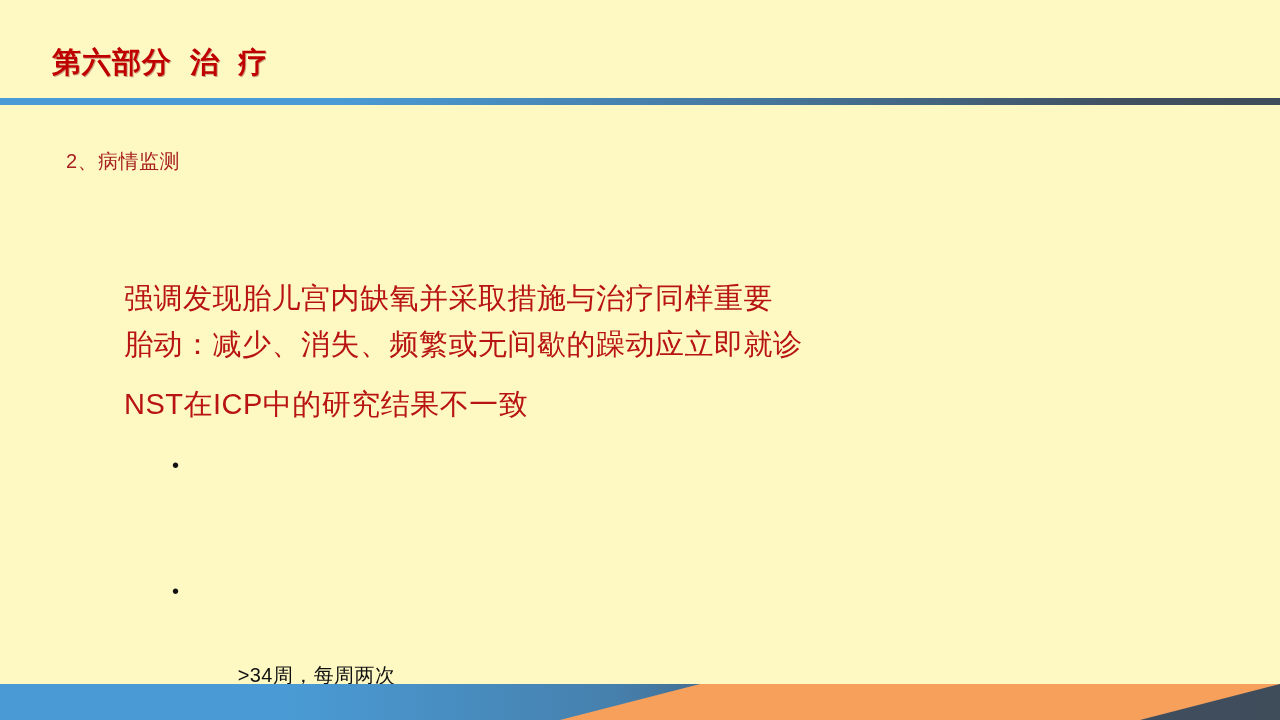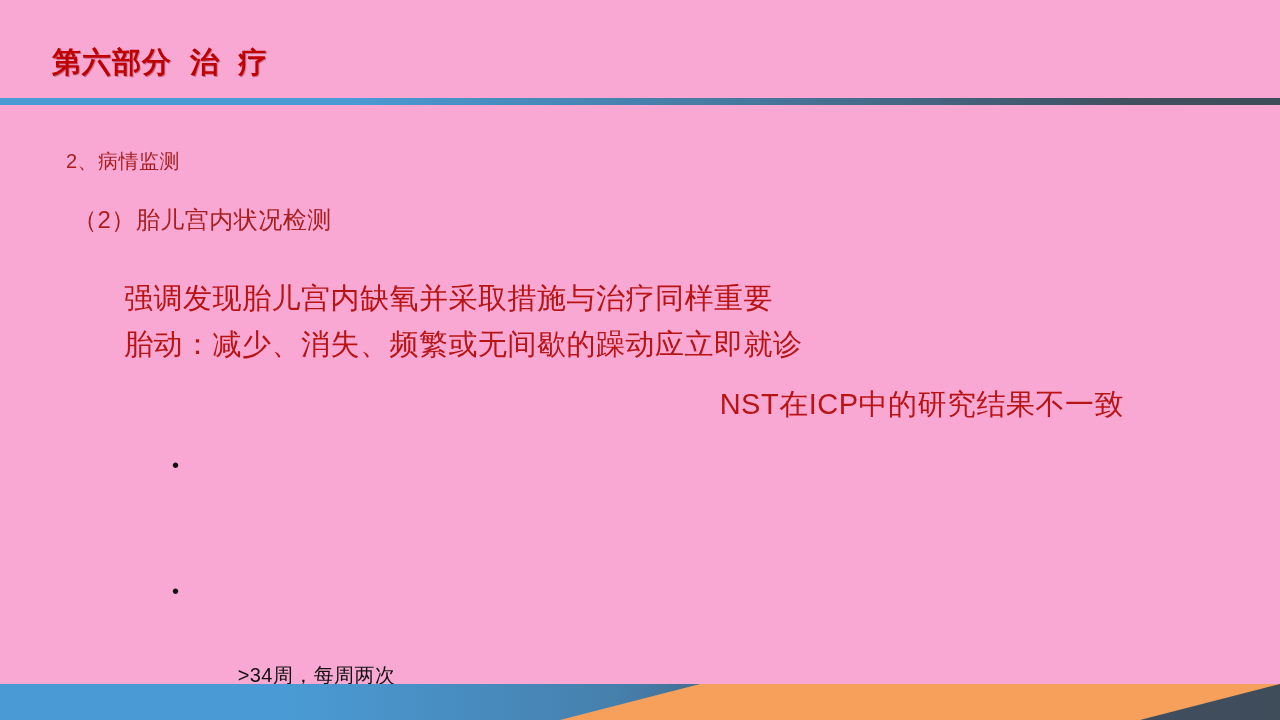--- a/index.html
+++ b/index.html
@@ -14,21 +14,21 @@
     overflow: hidden;
     position: relative;
   }
 
   
   .slide {
     position: absolute;
     left: 0; top: 0;
     width: 1280px;
     height: 720px;
-    background: #f9a8d4;
+    background: #fef9c3;
     overflow: hidden;
   }
 
   
   .slide-title {
     position: absolute;
     left: 52px;
     top: 43px;
     font-size: 29px;
     font-weight: bold;
@@ -76,21 +76,20 @@
   }
   .body-line {
     font-size: 29px;
     color: #b81414;
     line-height: 46px;
     letter-spacing: 0.5px;
     white-space: pre;
   }
   .body-line.spaced {
     margin-top: 14px;
-    text-align: right;
   }
 
   .bullet-list {
     position: absolute;
     left: 168px;
     top: 444px;
     width: 1040px;
   }
   .bullet-item {
     position: relative;
@@ -131,21 +130,20 @@
 <body>
 
 <div class="slide">
 
   <div class="slide-title">第六部分  治  疗</div>
 
   <div class="header-rule"></div>
 
   <div class="heading-1">2、病情监测</div>
 
-  <div class="heading-2">（2）胎儿宫内状况检测</div>
 
   <div class="body-lines">
     <div class="body-line">强调发现胎儿宫内缺氧并采取措施与治疗同样重要</div>
     <div class="body-line">胎动：减少、消失、频繁或无间歇的躁动应立即就诊</div>
     <div class="body-line spaced">NST在ICP中的研究结果不一致</div>
   </div>
 
   <div class="bullet-list">
     <div class="bullet-item">
       <span class="bullet-marker">•</span>

